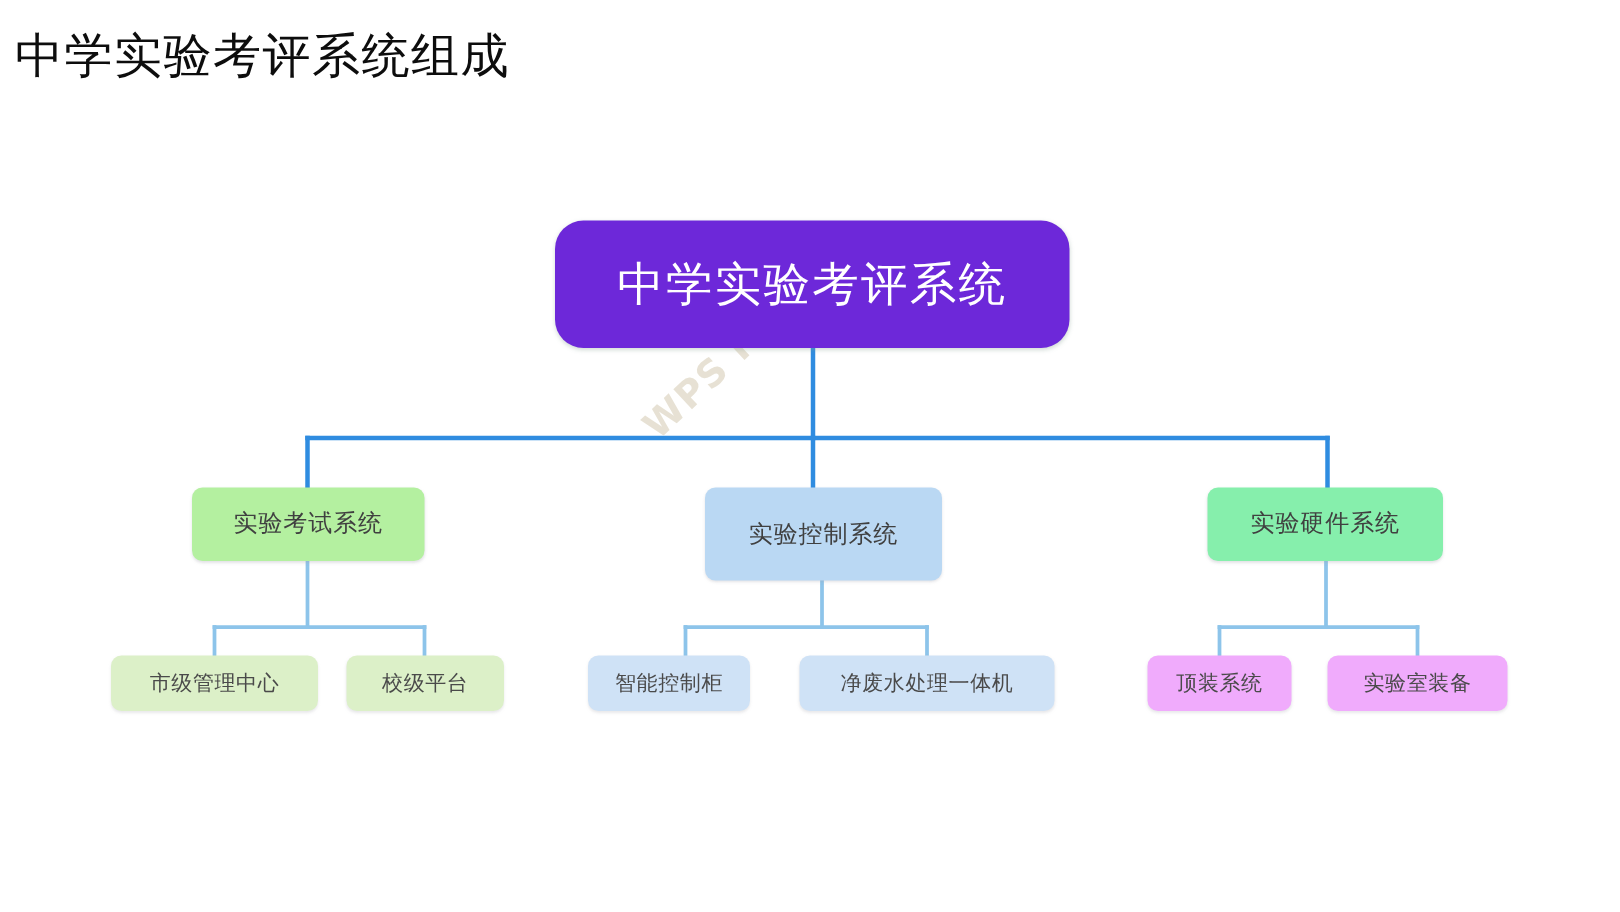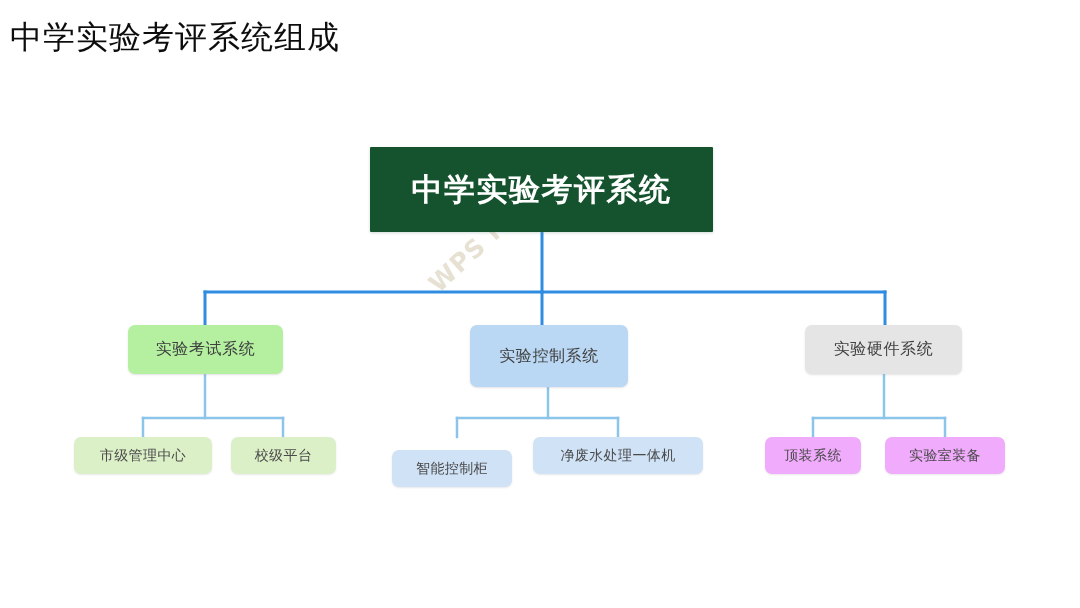--- a/index.html
+++ b/index.html
@@ -83,39 +83,38 @@
     box-sizing: border-box;
     display: flex;
     align-items: center;
     justify-content: center;
     text-align: center;
     white-space: nowrap;
     font-family: "DejaVu Sans", "Liberation Sans", sans-serif;
   }
 
   .node.root {
-    border-radius: 1px;
-    background: #14532d;
+    border-radius: 19px;
+    background: #6d28d9;
     color: #ffffff;
     font-size: 31px;
     letter-spacing: 1.5px;
     box-shadow: 0 1px 3px rgba(120,150,135,0.35);
-    font-weight: bold;
   }
 
   .node.level2 {
     border-radius: 7px;
     font-size: 16px;
     letter-spacing: 0.6px;
     color: #404040;
     box-shadow: 0 1px 2px rgba(160,160,170,0.30);
   }
   .node.level2.green  { background: #b4f0a0; }
   .node.level2.blue   { background: #bad8f3; }
-  .node.level2.gray   { background: #e5e5e5; }
+  .node.level2.gray   { background: #86efac; }
 
   .node.level3 {
     border-radius: 7px;
     font-size: 14px;
     letter-spacing: 0.4px;
     color: #4a4a4a;
     box-shadow: 0 1px 2px rgba(165,165,175,0.26);
   }
   .node.level3.green  { background: #dcf0c8; }
   .node.level3.blue   { background: #cfe2f6; }
@@ -169,21 +168,21 @@
     <div class="node level2 green" style="left:128px; top:325px; width:155px; height:49px;">实验考试系统</div>
 
     <div class="node level2 blue" style="left:470px; top:325px; width:158px; height:62px;">实验控制系统</div>
 
     <div class="node level2 gray" style="left:805px; top:325px; width:157px; height:49px;">实验硬件系统</div>
 
     <div class="node level3 green" style="left:74px; top:437px; width:138px; height:37px;">市级管理中心</div>
 
     <div class="node level3 green" style="left:231px; top:437px; width:105px; height:37px;">校级平台</div>
 
-    <div class="node level3 blue" style="left:392px; top:450px; width:120px; height:37px;">智能控制柜</div>
+    <div class="node level3 blue" style="left:392px; top:437px; width:108px; height:37px;">智能控制柜</div>
 
     <div class="node level3 blue" style="left:533px; top:437px; width:170px; height:37px;">净废水处理一体机</div>
 
     <div class="node level3 purple" style="left:765px; top:437px; width:96px; height:37px;">顶装系统</div>
 
     <div class="node level3 purple" style="left:885px; top:437px; width:120px; height:37px;">实验室装备</div>
 
   </div>
 </div>
 

